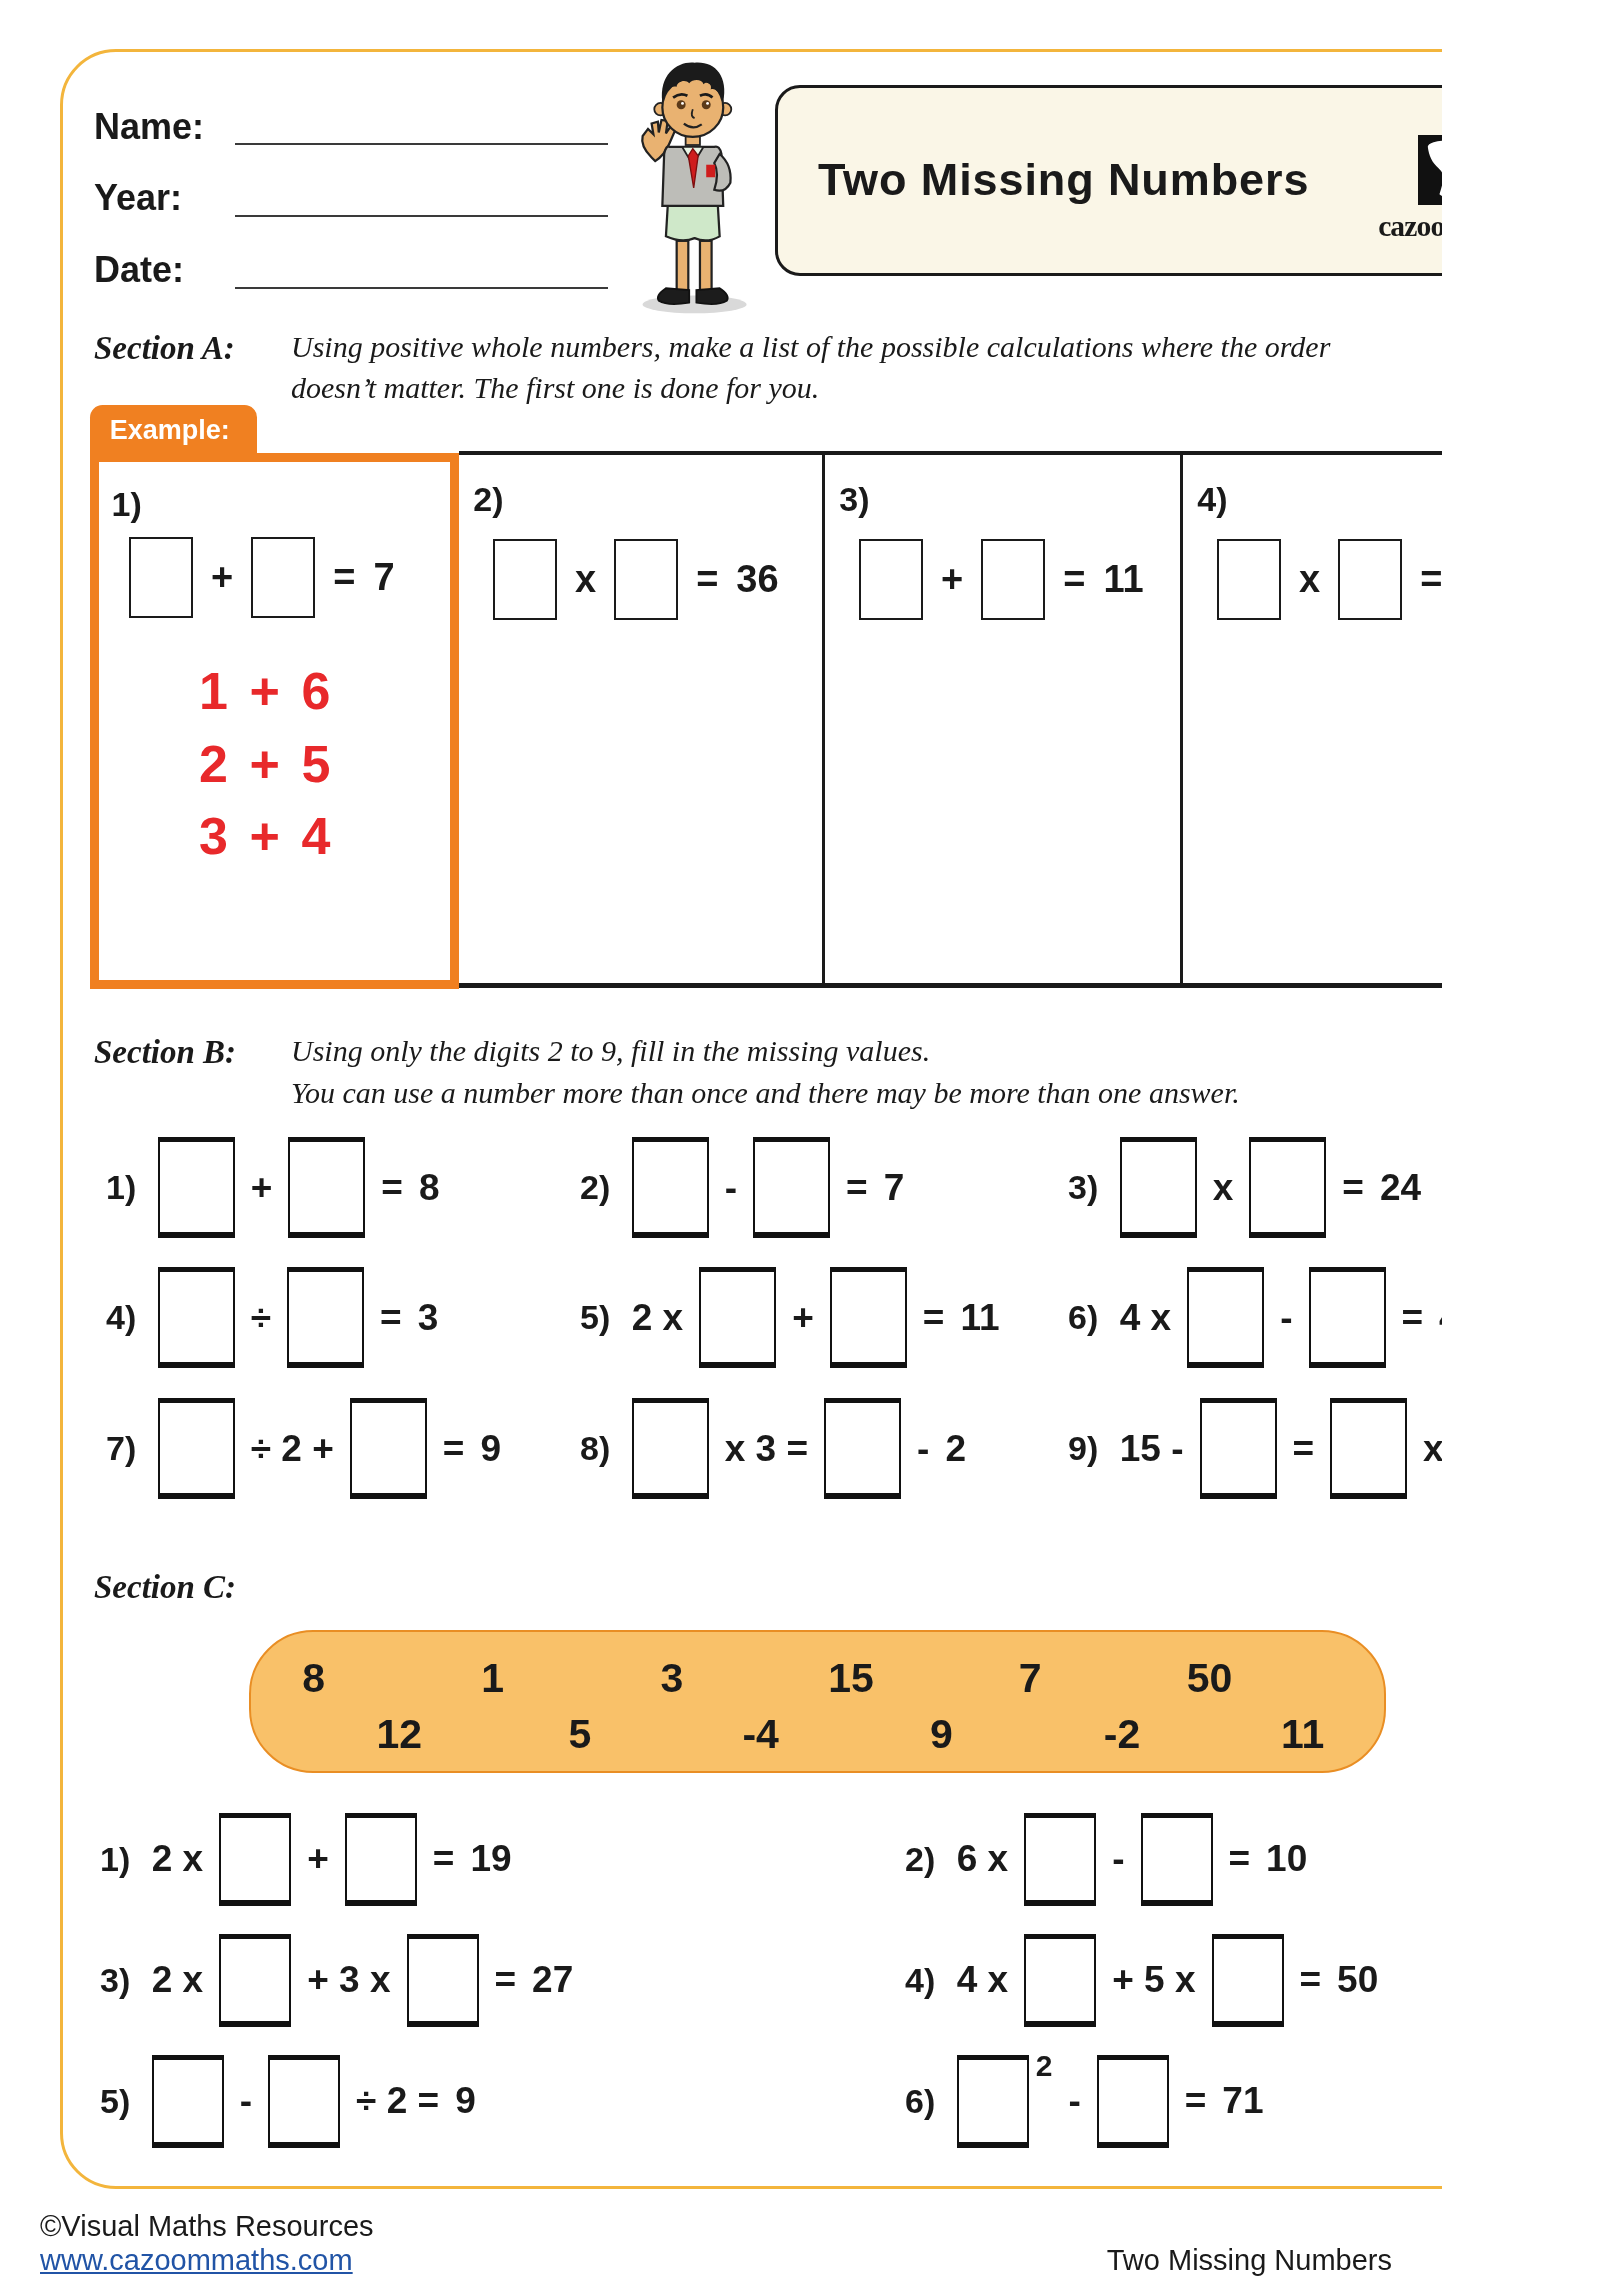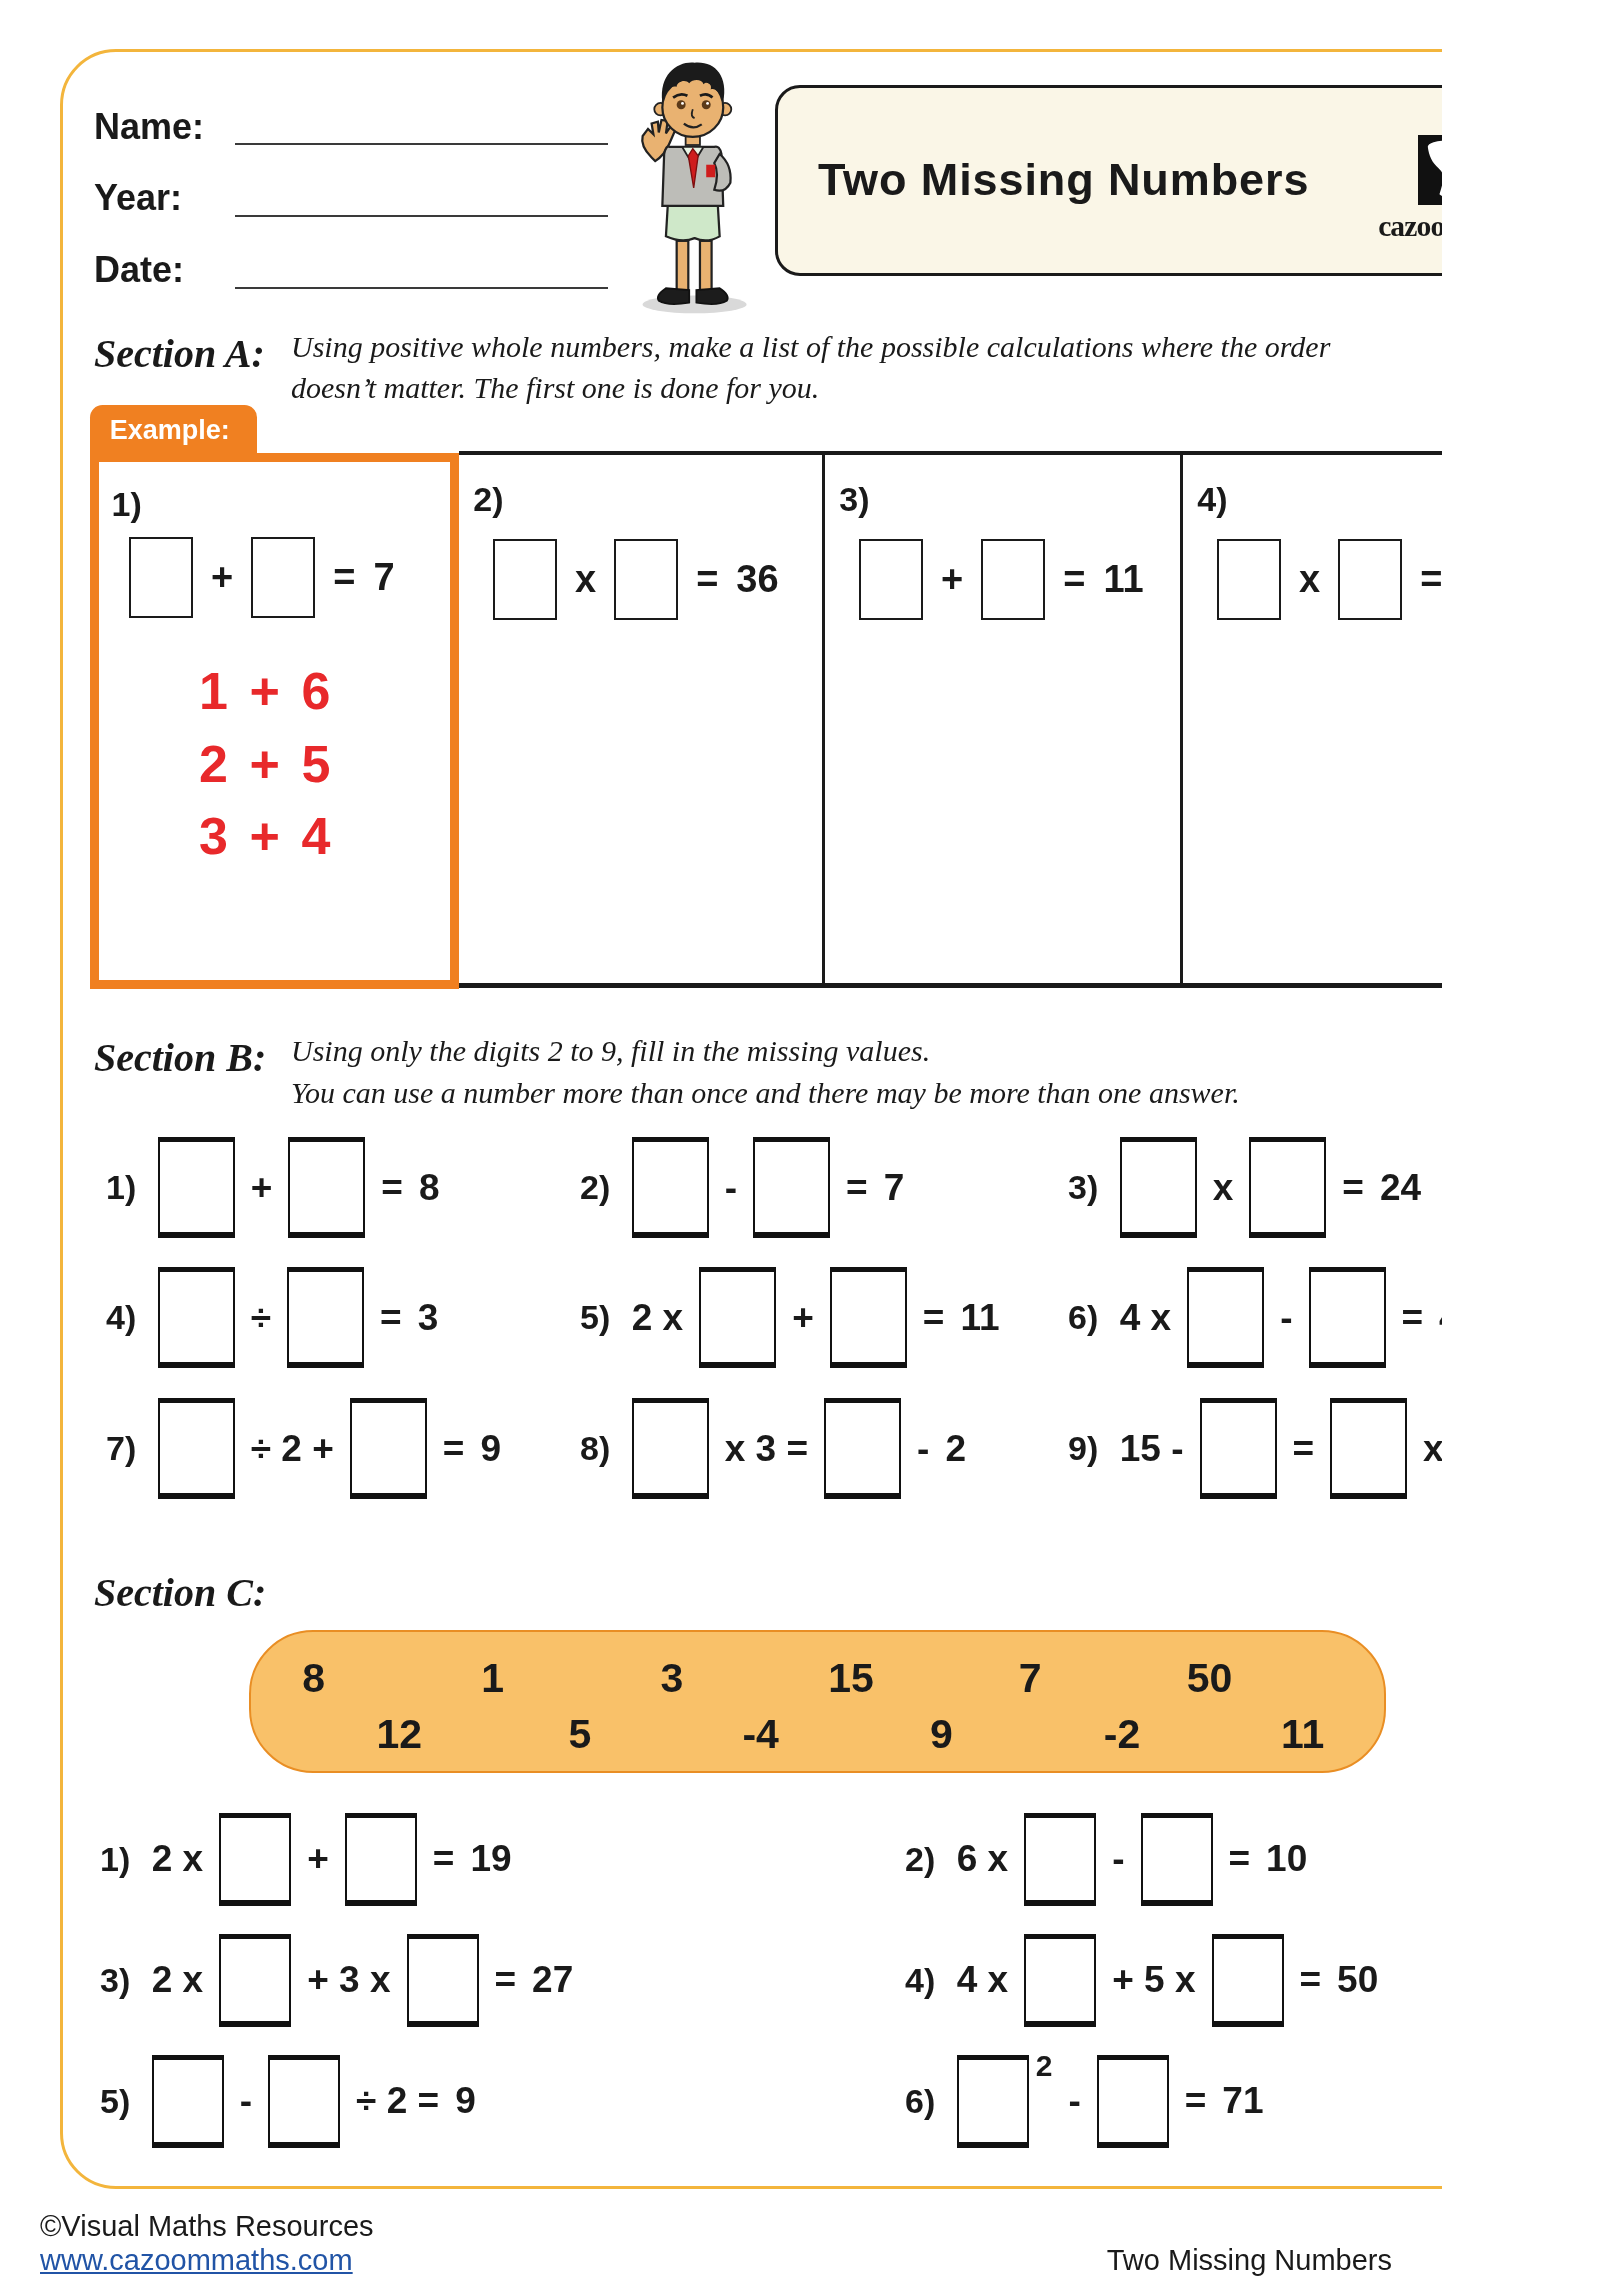--- a/index.html
+++ b/index.html
@@ -19,21 +19,21 @@
   .titlebox{position:absolute;left:775px;top:85px;width:743px;height:191px;background:var(--cream,#faf6e7);
             border:3.6px solid #1a1a1a;border-radius:25px;box-sizing:border-box;}
   .titlebox .ttl{position:absolute;left:40px;top:0;height:184px;display:flex;align-items:center;
                  font-weight:bold;font-size:45px;letter-spacing:0.9px;}
   .logo{position:absolute;right:38px;top:47px;width:143px;text-align:right;}
   .logo .mark{display:inline-block;width:59px;height:70px;background:#111;}
   .logo .word{font-family:"Liberation Serif",serif;font-weight:bold;font-size:29.6px;margin-top:1.8px;letter-spacing:-0.9px;}
 
   
   .sec-label{position:absolute;left:94px;font-family:"Liberation Serif",serif;
-             font-style:italic;font-weight:bold;font-size:40px;}
+             font-style:italic;font-weight:bold;font-size:33px;}
   .instr{position:absolute;left:291px;font-family:"Liberation Serif",serif;
          font-style:italic;font-size:30px;white-space:nowrap;}
 
   
   .tab{position:absolute;left:90px;top:405px;width:167px;height:50px;background:var(--orange,#f08021);
        border-radius:12.5px 12.5px 0 0;color:#fff;font-weight:bold;font-size:27px;
        line-height:50px;padding-left:19.7px;box-sizing:border-box;}
   .exbox{position:absolute;left:90px;top:453px;width:369px;height:536px;background:#fff;
          border:9.9px solid var(--orange,#f08021);box-sizing:border-box;z-index:2;}
   .tline{position:absolute;background:#1a1a1a;}

